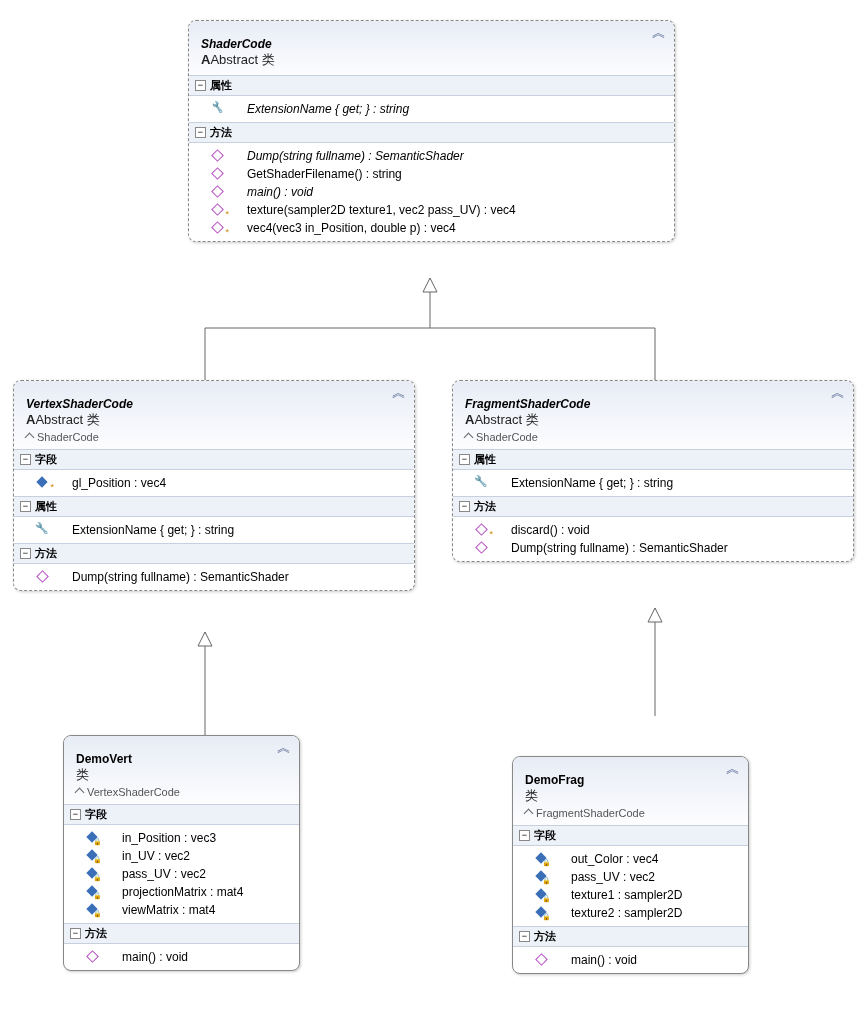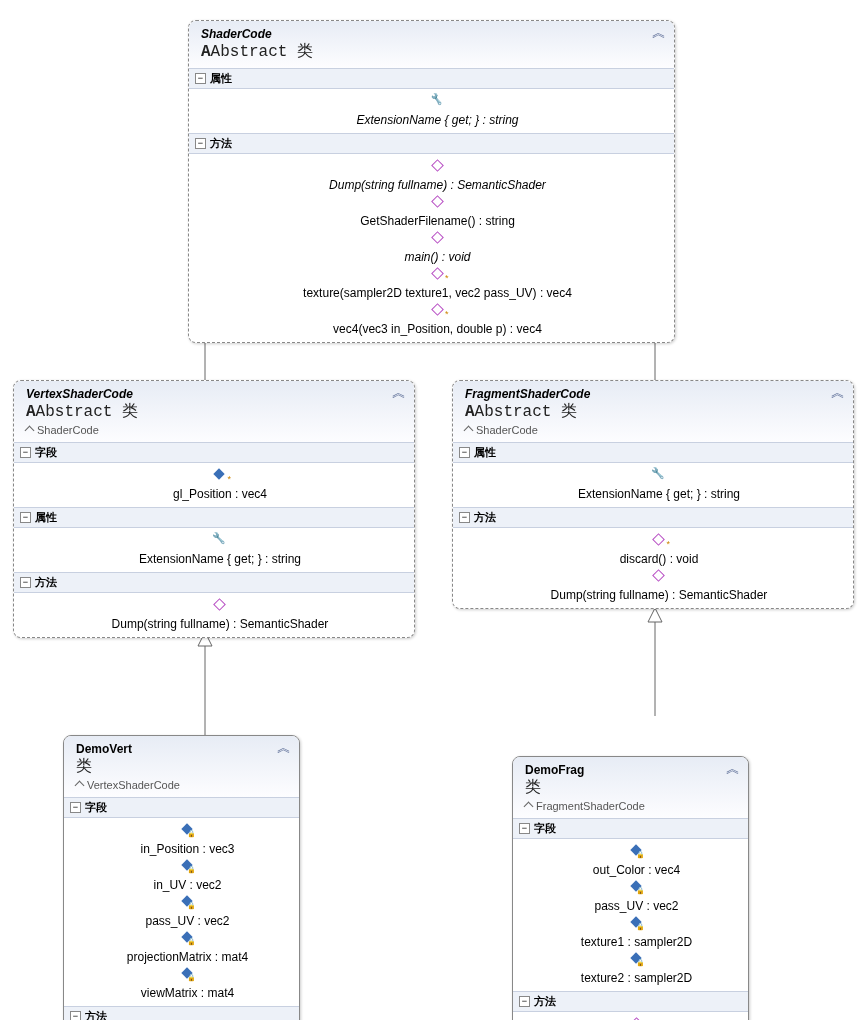--- a/index.html
+++ b/index.html
@@ -16,26 +16,26 @@
     position: absolute;
     border: 1px dashed #888;
     border-radius: 8px;
     background: #fff;
     box-shadow: 1px 1px 3px rgba(0,0,0,0.2);
     overflow: hidden;
   }
   .class-box.solid { border-style: solid; }
   .header {
     background: linear-gradient(to bottom, #e7ecf5, #fdfdff);
-    padding: 6px 10px 6px 12px;
+    padding: 16px 10px 6px 12px;
     position: relative;
   }
   .title { font-weight: bold; }
   .title.italic { font-style: italic; }
-  .stereotype { font-size: 16px; color: #222; font-family: Liberation Mono, monospace; }
+  .stereotype { font-size: 13px; color: #222; }
   .inherits-line { font-size: 11px; color: #555; margin-top: 2px; }
   .inherits-arrow {
     display: inline-block;
     width: 8px; height: 8px;
     position: relative;
     margin-right: 3px;
     top: -1px;
   }
   .inherits-arrow::before {
     content: "";
@@ -70,23 +70,22 @@
     display: inline-flex;
     align-items: center; justify-content: center;
     font-size: 9px; line-height: 9px;
     color: #555;
     background: #fff;
   }
   .member-list { padding: 4px 0; }
   .member {
     display: flex;
     align-items: center;
-    gap: 6px;
+    gap: 22px;
     padding: 2px 10px 2px 22px;
-    flex-direction: column;
   }
   .member.italic span { font-style: italic; }
   .micon {
     width: 14px; height: 12px;
     display: inline-block;
     position: relative;
     flex-shrink: 0;
   }
   
   .micon.method::before {

